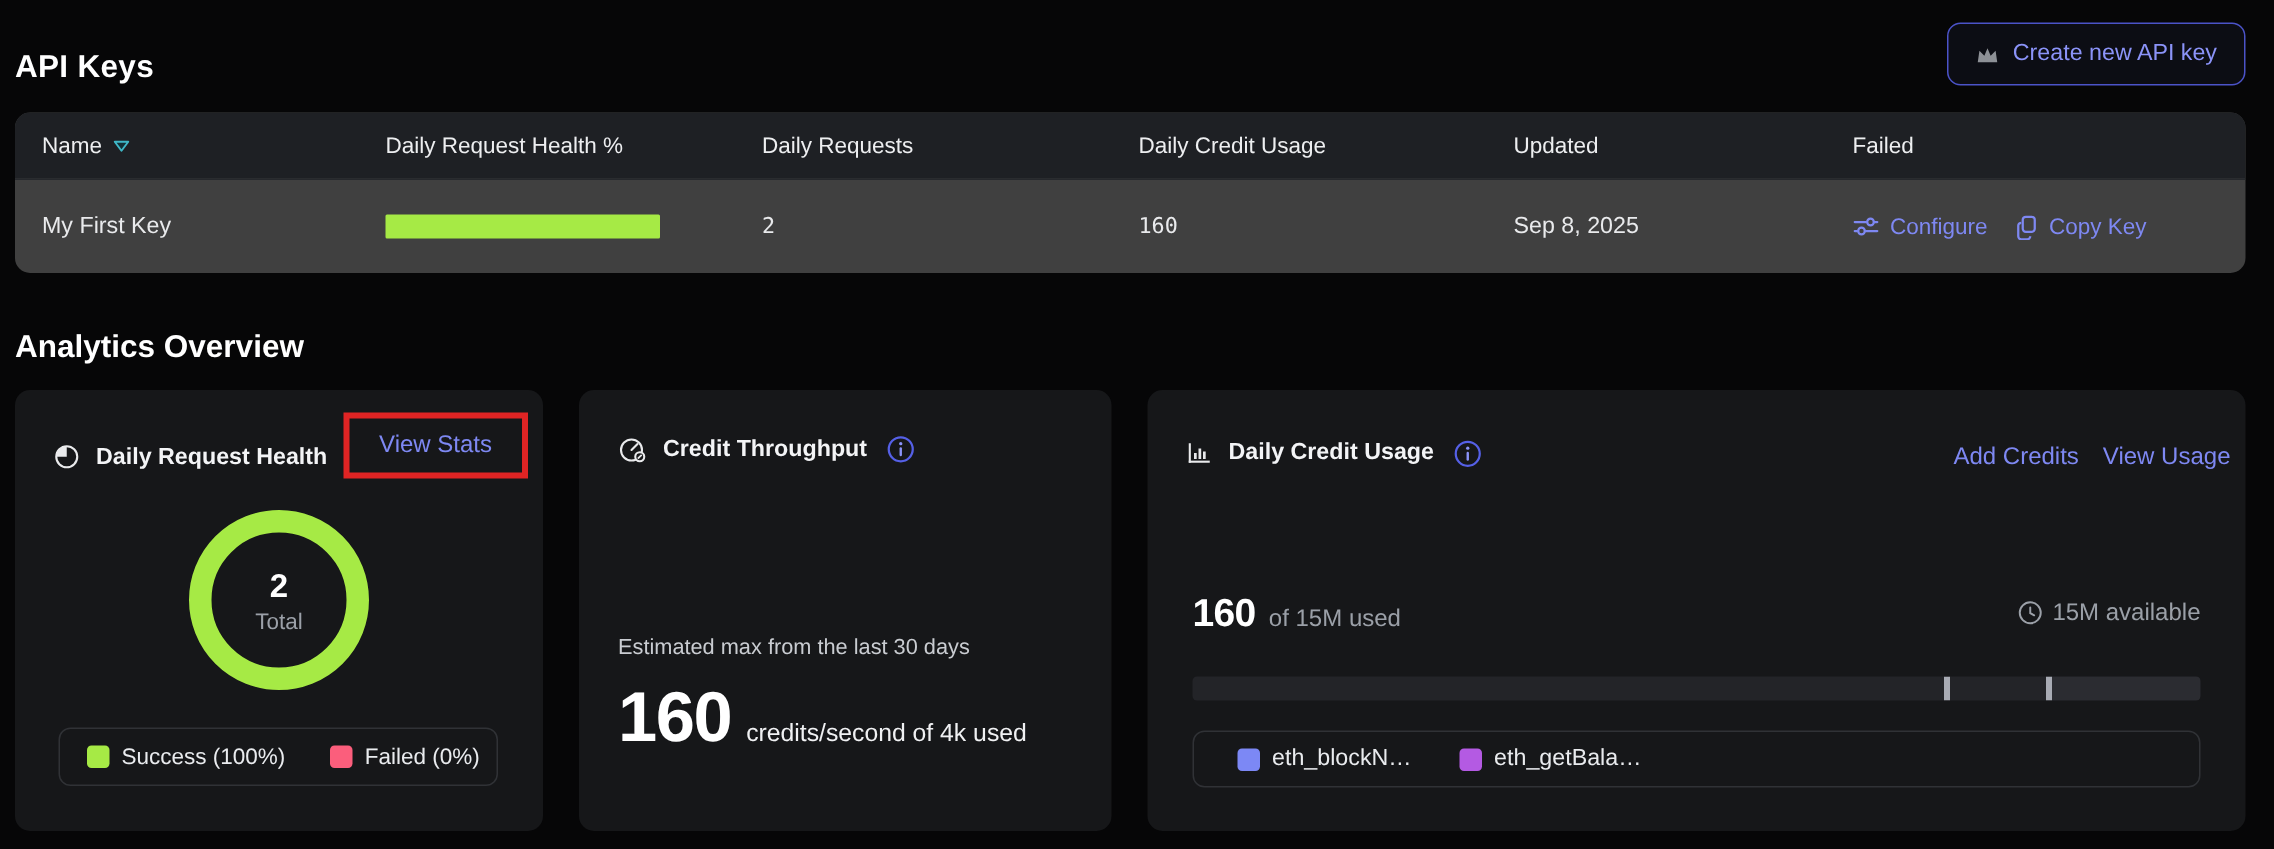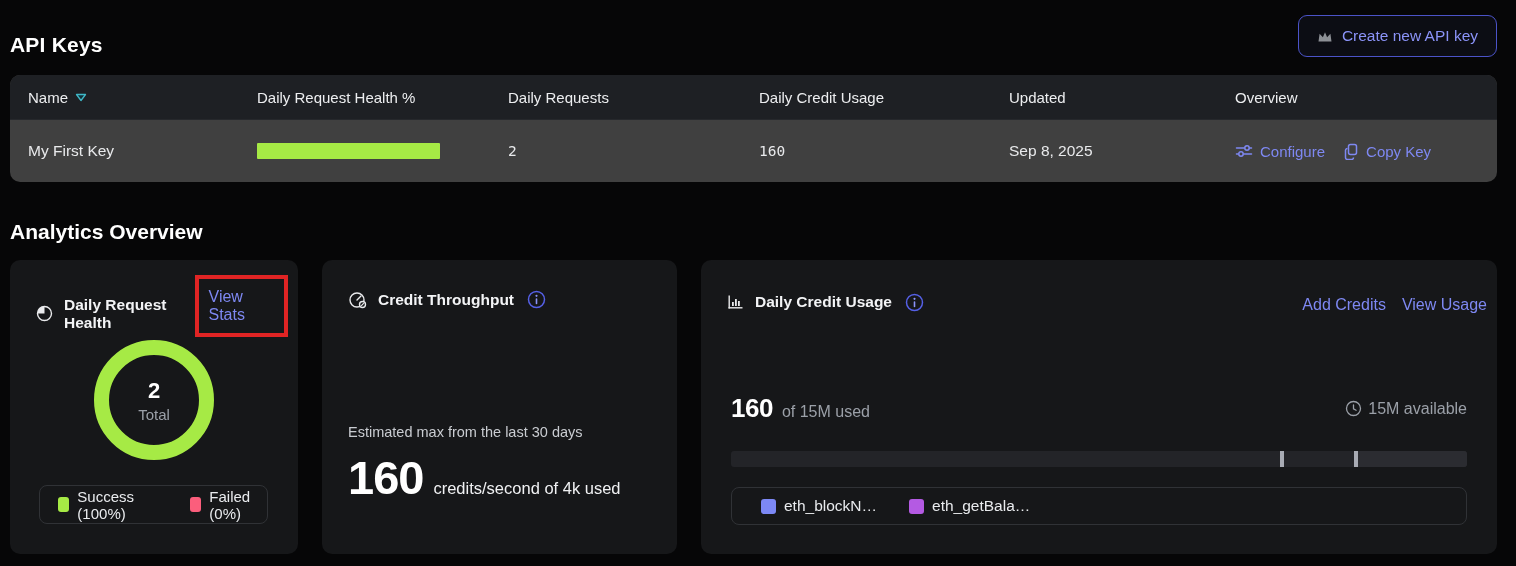--- a/index.html
+++ b/index.html
@@ -22,28 +22,28 @@
   .mono { font-family:"DejaVu Sans Mono", monospace; font-size:14.5px; }
   .actions-cell { display:flex; align-items:center; gap:18px; }
   .action-link { display:flex; align-items:center; gap:7px; color:#7e88f2; font-size:15px; font-weight:500; cursor:pointer; }
 
   
   .section-title { margin-top:38px; font-size:21px; font-weight:700; color:#ffffff; }
 
   
   .cards { display:flex; gap:24px; margin-top:16px; }
   .card { position:relative; background:#161719; border-radius:10px; height:294px; }
-  .card1 { width:288px; }
+  .card1 { width:352px; }
   .card2 { width:355px; }
   .card3 { flex:1; }
   .card-header { position:absolute; top:15px; left:26px; right:10px; display:flex; align-items:center; justify-content:space-between; }
   .card-title-wrap { display:flex; align-items:center; gap:11px; margin-top:15px; }
   .card-title { font-size:15.5px; font-weight:700; color:#f3f4f6; }
   .card-link { color:#7e88f2; font-size:16px; cursor:pointer; }
-  .annotation-box { border:4px solid #e02424; padding:9px 10px; margin-top:0; }
+  .annotation-box { border:4px solid #e02424; padding:9px 20px; margin-top:0; }
   .info-badge { margin-left:2px; }
 
   
   .donut-wrap { position:absolute; top:79px; left:0; width:100%; display:flex; justify-content:center; }
   .donut { position:relative; width:122px; height:122px; }
   .donut-center { position:absolute; inset:0; display:flex; flex-direction:column; align-items:center; justify-content:center; gap:2px; }
   .donut-value { font-size:22px; font-weight:700; color:#ffffff; }
   .donut-label { font-size:15px; color:#9ba0a8; }
   .legend-box { position:absolute; left:29px; right:30px; bottom:30px; height:39px; border:1px solid #303236; border-radius:8px;
     display:flex; align-items:center; padding-left:18px; gap:30px; }
@@ -103,21 +103,21 @@
         <span>
           <svg width="12" height="9" viewBox="0 0 12 9">
               <path d="M1.5 1.5 L10.5 1.5 L6 7.5 Z" fill="#133138" stroke="#3fb7c7" stroke-width="1.3" stroke-linejoin="round"></path>
             </svg>
         </span>
       </div>
       <div>Daily Request Health %</div>
       <div>Daily Requests</div>
       <div>Daily Credit Usage</div>
       <div>Updated</div>
-      <div>Overview</div>
+      <div>Failed</div>
     </div>
     <div class="t-row t-body">
       <div>My First Key</div>
       <div>
           <div class="health-bar"></div>
         </div>
       <div class="mono">2</div>
       <div class="mono">160</div>
       <div>Sep 8, 2025</div>
       <div class="actions-cell">

